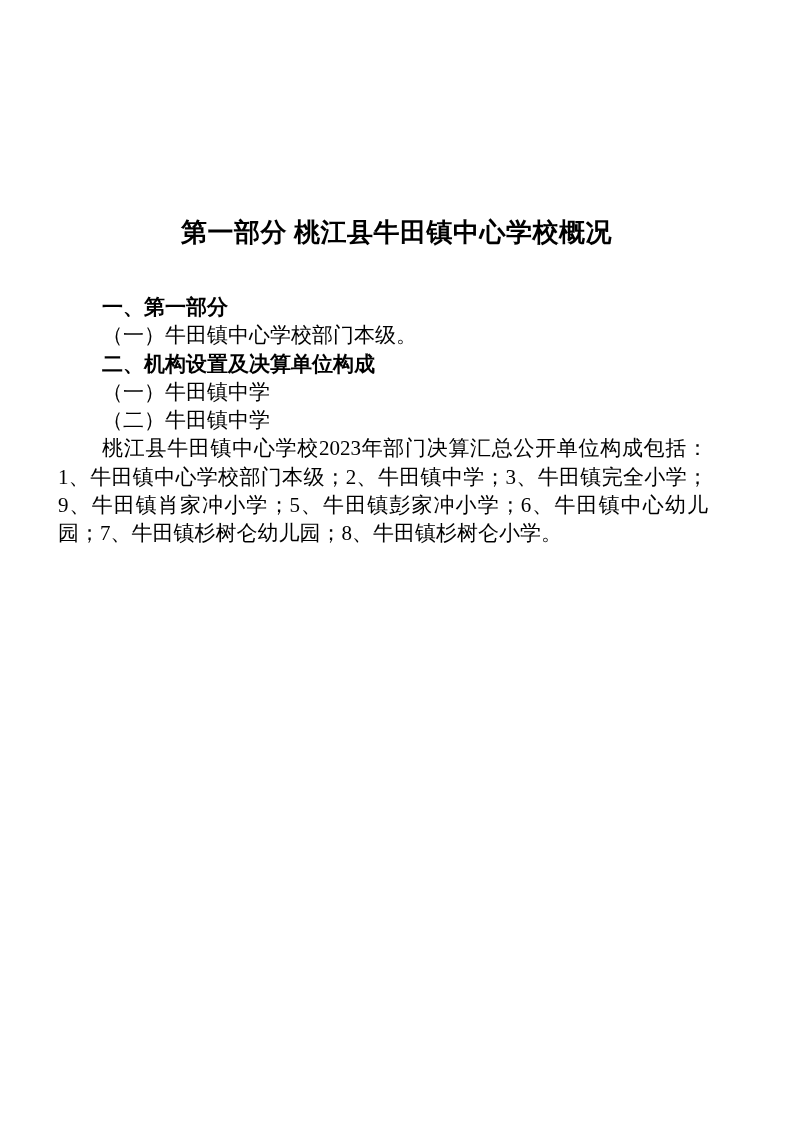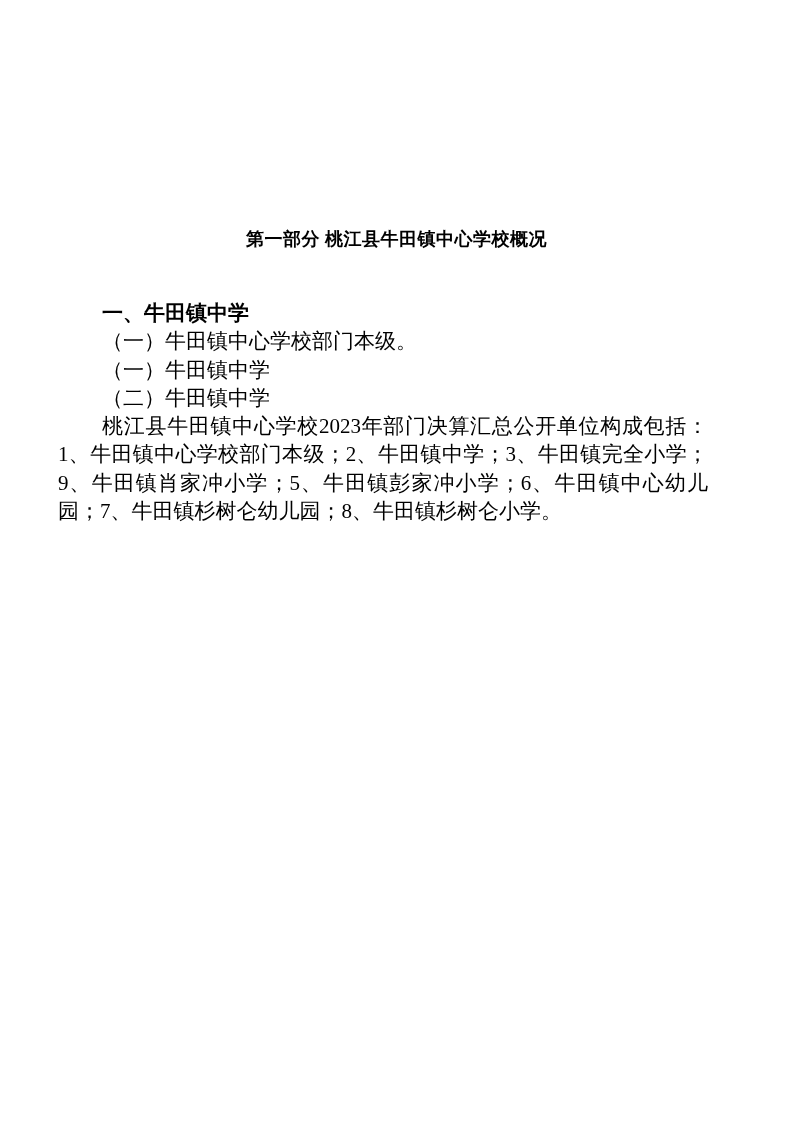--- a/index.html
+++ b/index.html
@@ -13,22 +13,22 @@
     height: 1122px;
     background: #ffffff;
     color: #000000;
     overflow: hidden;
     font-family: "Liberation Serif", "DejaVu Serif", serif;
   }
   .content {
     padding-top: 206px;
   }
   .doc-title {
-    margin: 16px;
-    font-size: 18px;
+    margin: 10px;
+    font-size: 26px;
     line-height: 34px;
     font-weight: bold;
     text-align: center;
     letter-spacing: 0.5px;
     font-family: "Liberation Serif", "DejaVu Serif", serif;
   }
   .body-text {
     margin: 43px 85px 0 58px;
     font-size: 21px;
     line-height: 28.3px;
@@ -48,25 +48,26 @@
 </head>
 <body>
 
 <div class="page">
   <div class="content">
 
     <h1 class="doc-title">第一部分 桃江县牛田镇中心学校概况</h1>
 
     <div class="body-text">
 
-      <p class="heading">一、牛田镇中学</p>
+      <p class="heading">一、第一部分</p>
 
       <p>（一）牛田镇中心学校部门本级。</p>
 
 
+      <p class="heading">二、机构设置及决算单位构成</p>
 
       <p>（一）牛田镇中学</p>
 
 
       <p>（二）牛田镇中学</p>
 
       <p>桃江县牛田镇中心学校2023年部门决算汇总公开单位构成包括：1、牛田镇中心学校部门本级；2、牛田镇中学；3、牛田镇完全小学；9、牛田镇肖家冲小学；5、牛田镇彭家冲小学；6、牛田镇中心幼儿园；7、牛田镇杉树仑幼儿园；8、牛田镇杉树仑小学。</p>
 
     </div>
   </div>

